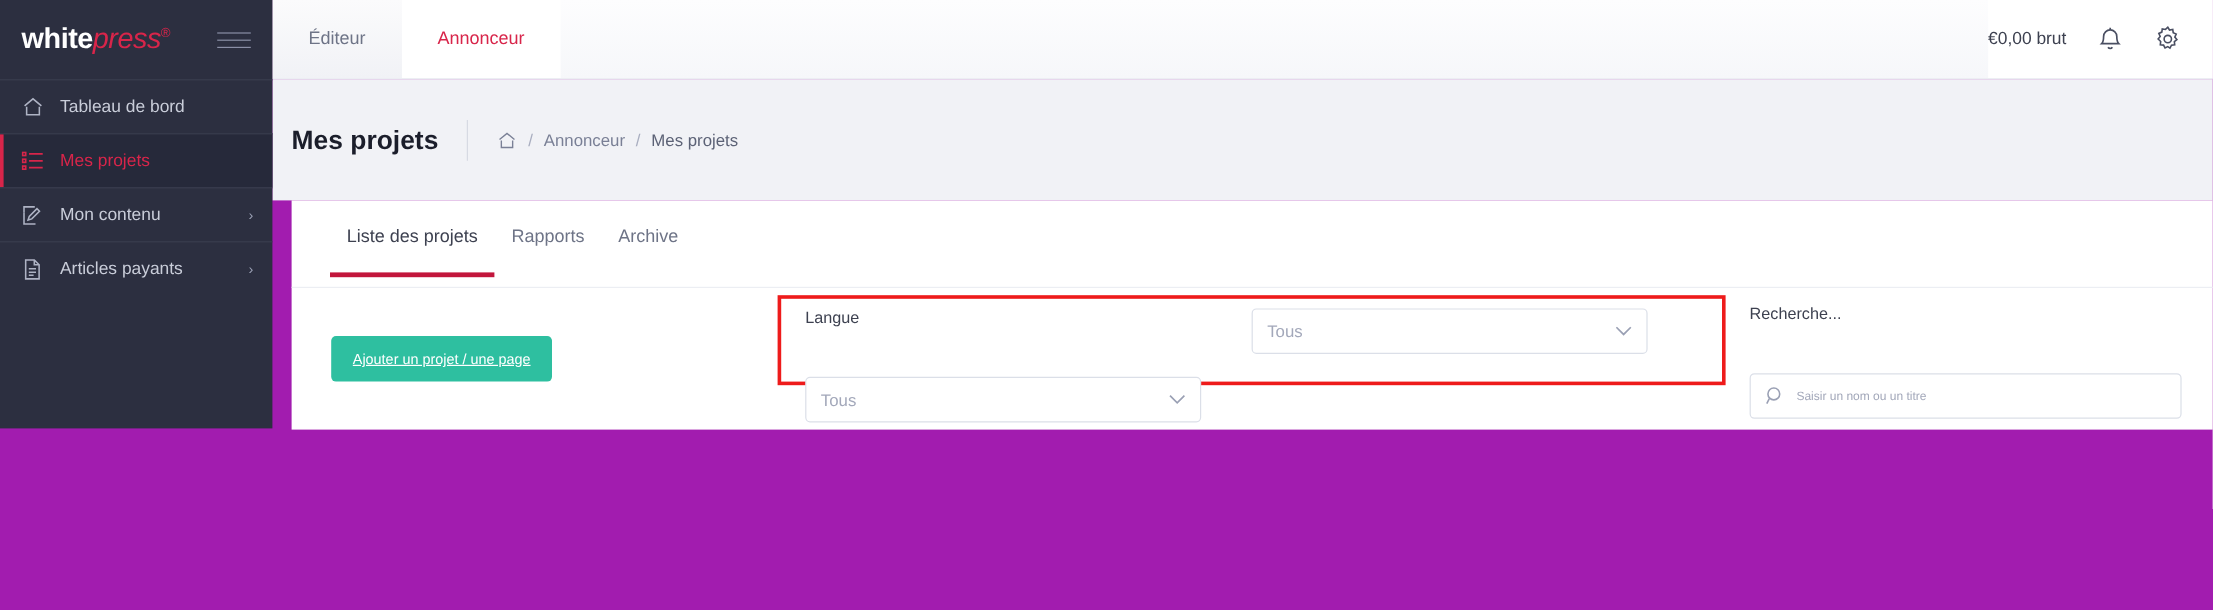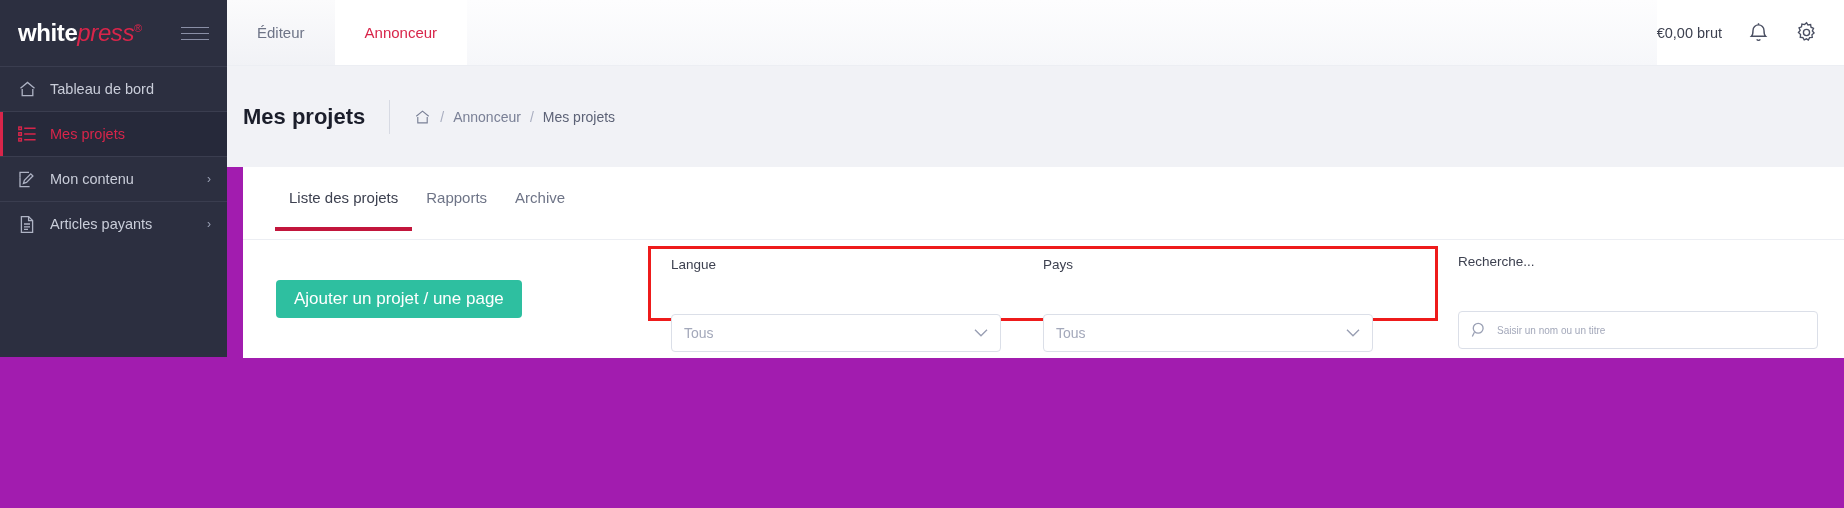--- a/index.html
+++ b/index.html
@@ -223,24 +223,25 @@
   #add-btn {
     position: absolute;
     left: 33px;
     top: 40px;
     height: 38px;
     padding: 0 18px;
     background: #2ebfa0;
     border: none;
     border-radius: 4px;
     color: #ffffff;
-    font-size: 17px;
+    font-size: 12px;
     font-family: "Liberation Sans", sans-serif;
     cursor: pointer;
     white-space: nowrap;
+    text-decoration: underline;
   }
 
   #filter-highlight {
     position: absolute;
     left: 405px;
     top: 6px;
     width: 790px;
     height: 75px;
     border: 3px solid #ee1b1b;
     display: flex;
@@ -445,21 +446,20 @@
             <span>Tous</span>
             <span class="chev">
               <svg width="14" height="9" viewBox="0 0 14 9" fill="none" stroke="#9aa0b4" stroke-width="1.4">
                 <path d="M1 1.2 7 7.2 13 1.2"></path>
               </svg>
             </span>
           </div>
         </div>
 
         <div class="field">
-          <div class="field-label">Pays</div>
           <div class="select-box">
             <span>Tous</span>
             <span class="chev">
               <svg width="14" height="9" viewBox="0 0 14 9" fill="none" stroke="#9aa0b4" stroke-width="1.4">
                 <path d="M1 1.2 7 7.2 13 1.2"></path>
               </svg>
             </span>
           </div>
         </div>
 

